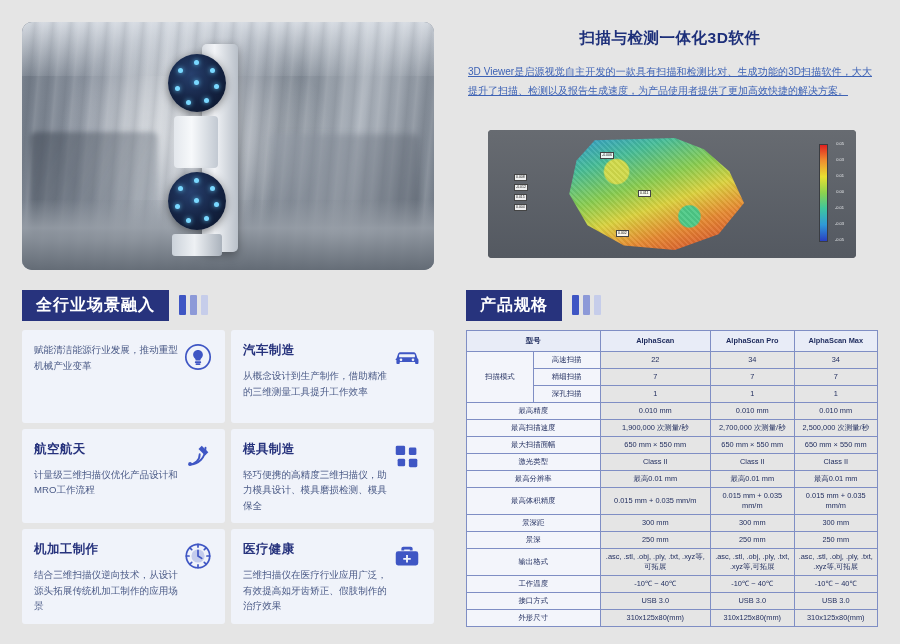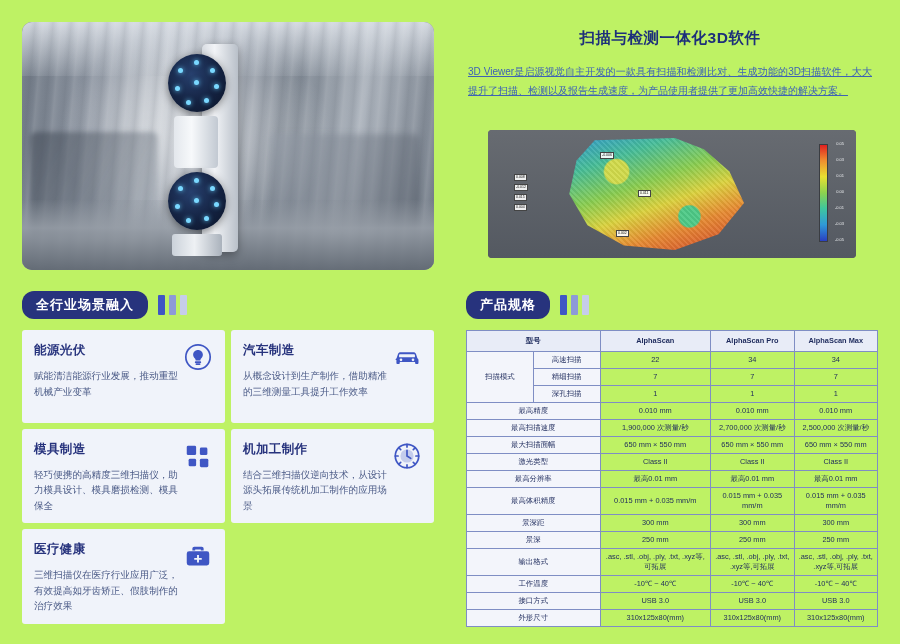--- a/index.html
+++ b/index.html
@@ -6,21 +6,21 @@
   html, body {
     margin: 0; padding: 0;
     width: 900px; height: 644px;
     background: #ffffff;
     font-family: "Liberation Sans", sans-serif;
     overflow: hidden;
   }
   .page {
     position: relative;
     width: 900px; height: 644px;
-    background: #bef264;
+    background: #e5e5e5;
   }
 
   
   .photo-card {
     position: absolute;
     left: 22px; top: 22px;
     width: 412px; height: 248px;
     border-radius: 10px;
     overflow: hidden;
     background: #9aa2ad;
@@ -174,25 +174,25 @@
   
   .sec-head {
     position: absolute;
     display: flex;
     align-items: center;
     height: 26px;
   }
   .sec-head .bar {
     background: #27337d;
     color: #ffffff;
-    font-size: 13px;
+    font-size: 16px;
     font-weight: bold;
     letter-spacing: 1px;
     padding: 5px 14px;
-    border-radius: 12px;
+    border-radius: 0;
   }
   .sec-head .ticks { display: flex; margin-left: 10px; align-items: center; }
   .sec-head .ticks i {
     display: block; width: 7px; height: 20px; margin-right: 4px; border-radius: 1px;
   }
   .t1 { background: #3f56c4; }
   .t2 { background: #8d9ad8; }
   .t3 { background: #c6cdea; }
 
   #sec-left { left: 22px; top: 292px; }
@@ -348,21 +348,20 @@
     <div class="ticks">
       <i class="t1"></i>
       <i class="t2"></i>
       <i class="t3"></i>
     </div>
   </div>
 
   <div class="features">
 
     <div class="fcard">
-      <h4>能源光伏</h4>
       <p>赋能清洁能源行业发展，推动重型机械产业变革</p>
       <div class="ficon">
         <svg viewBox="0 0 32 32" fill="none" stroke="currentColor" stroke-width="1.8">
           <circle cx="16" cy="16" r="13" stroke="currentColor" fill="none"></circle>
           <path d="M16 8.5c-3 0-5.2 2.3-5.2 5 0 2 1.2 3.2 2 4.2.5.7.7 1.2.7 2h5c0-.8.2-1.3.7-2 .8-1 2-2.2 2-4.2 0-2.7-2.2-5-5.2-5z" fill="currentColor" stroke="none"></path>
           <path d="M13.5 21.5h5M14.2 23.5h3.6" stroke="currentColor" stroke-linecap="round"></path>
         </svg>
       </div>
     </div>
 
@@ -372,20 +371,32 @@
       <div class="ficon">
         <svg viewBox="0 0 34 34" fill="currentColor">
           <path d="M4 20.5c0-1 .4-1.8 1.2-2.2l1.6-4.6C7.3 12.4 8.4 11.7 9.6 11.7h14.8c1.2 0 2.3.7 2.8 2l1.6 4.6c.8.4 1.2 1.2 1.2 2.2v3.3c0 .6-.5 1.1-1.1 1.1h-1.6c-.6 0-1.1-.5-1.1-1.1v-1.1H8.8v1.1c0 .6-.5 1.1-1.1 1.1H6.1c-.6 0-1.1-.5-1.1-1.1v-3.3z"></path>
           <rect x="8" y="14" width="18" height="3.3" rx="1" fill="#f0f3fa"></rect>
           <circle cx="10.2" cy="20.2" r="1.5" fill="#f0f3fa"></circle>
           <circle cx="23.8" cy="20.2" r="1.5" fill="#f0f3fa"></circle>
         </svg>
       </div>
     </div>
 
+    <div class="fcard">
+      <h4>航空航天</h4>
+      <p>计量级三维扫描仪优化产品设计和MRO工作流程</p>
+      <div class="ficon">
+        <svg viewBox="0 0 32 32" fill="none" stroke="currentColor" stroke-width="2" stroke-linecap="round">
+          <path d="M7 25c3 0 5.6-1.2 7.6-3.2S17.8 17 17.8 14"></path>
+          <path d="M7 25c5 0 9-1.8 12.2-5S24 12 24 7"></path>
+          <circle cx="7.5" cy="24.5" r="2" fill="currentColor" stroke="none"></circle>
+          <path d="M20 5l7 7-3.5 3.5L16.5 8.5 20 5z" fill="currentColor" stroke="none"></path>
+        </svg>
+      </div>
+    </div>
 
     <div class="fcard">
       <h4>模具制造</h4>
       <p>轻巧便携的高精度三维扫描仪，助力模具设计、模具磨损检测、模具保全</p>
       <div class="ficon">
         <svg viewBox="0 0 32 32" fill="currentColor">
           <rect x="4" y="5" width="10" height="10" rx="1.5"></rect>
           <rect x="18" y="7" width="8" height="8" rx="1.5"></rect>
           <rect x="6" y="19" width="8" height="8" rx="1.5"></rect>
           <rect x="18" y="19" width="9" height="9" rx="1.5"></rect>

